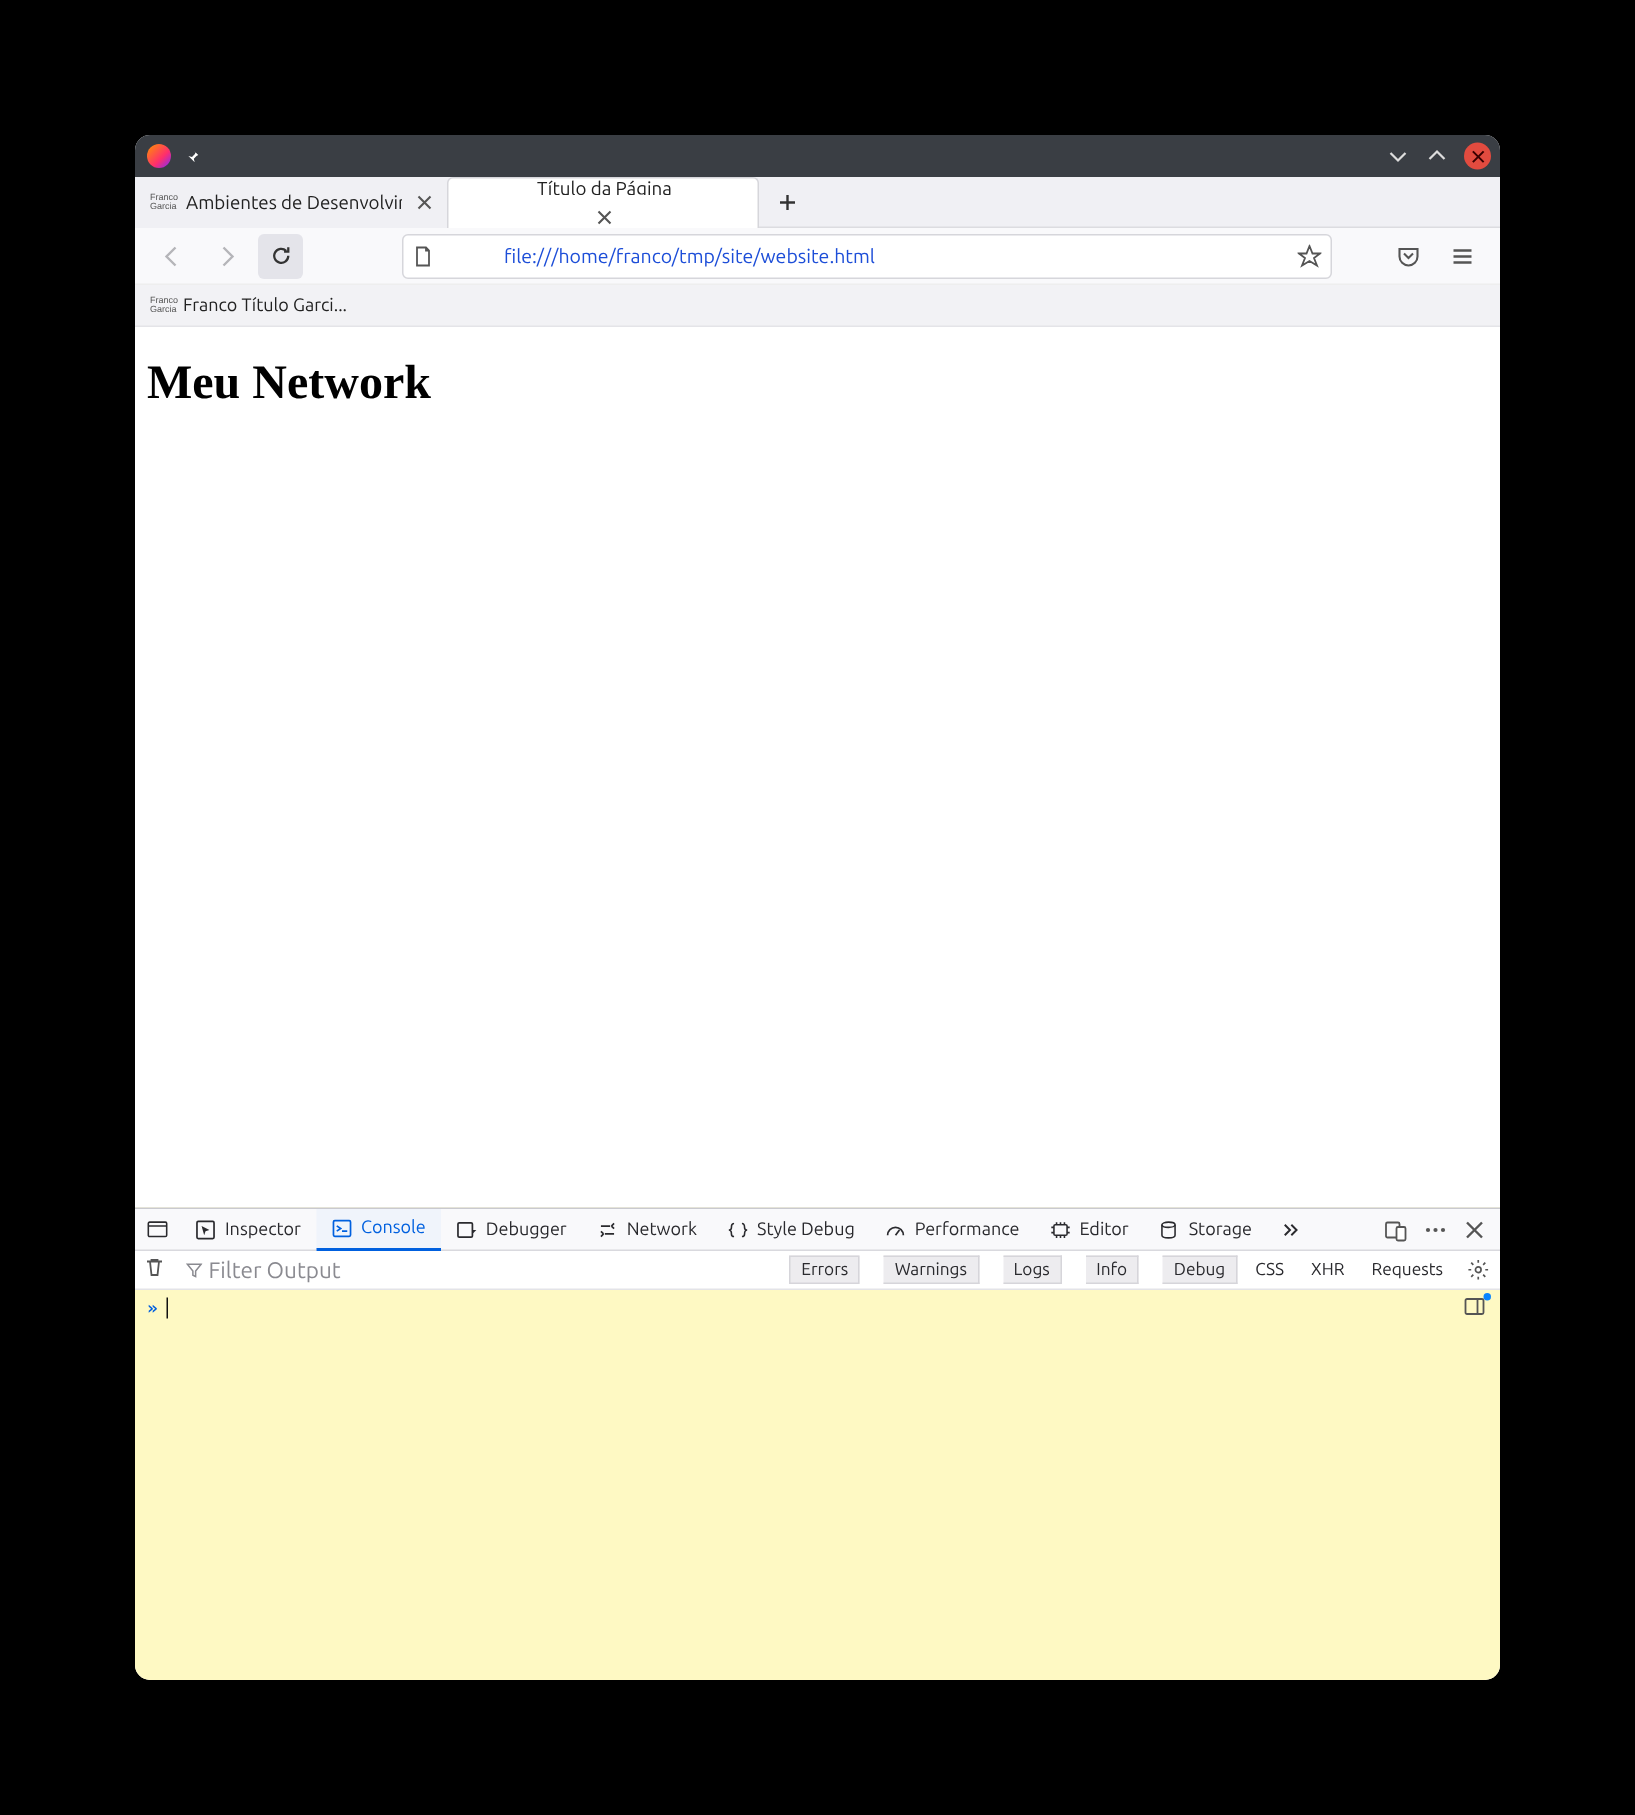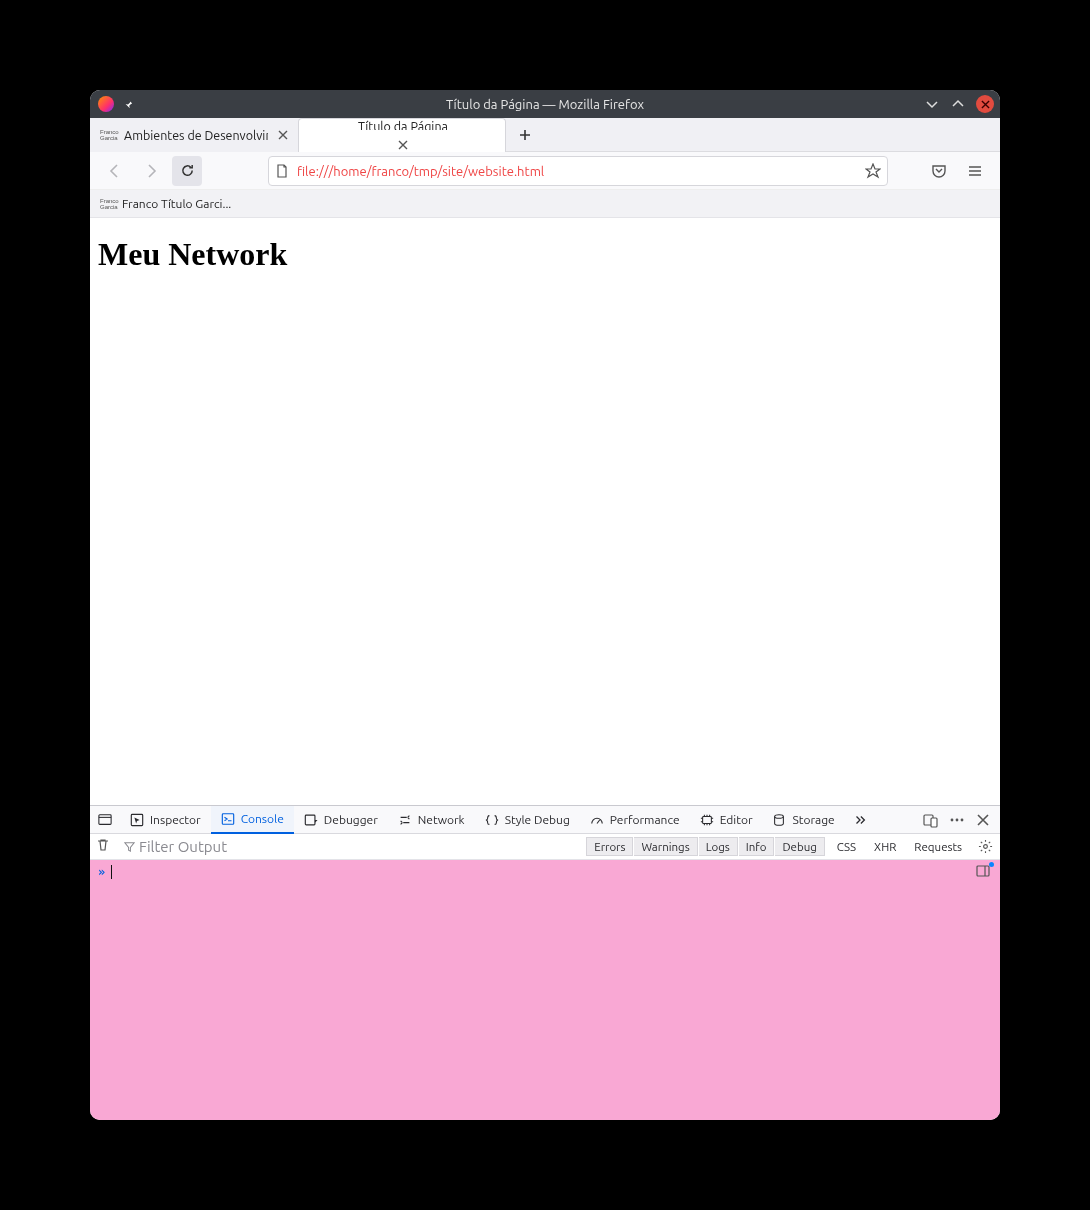--- a/index.html
+++ b/index.html
@@ -164,21 +164,22 @@
     align-items:center;
     padding:0 6px;
     gap:8px;
   }
   .urlbar .lock {
     width:14px;height:14px;color:#555;
   }
   .urlbar .url {
     flex:1;
     font-size:13px;
-    color:#ef4444;
+    color:#1d4ed8;
+    margin-left:39px;
   }
   .urlbar .star {
     width:16px;height:16px;color:#555;
   }
   .nav-spacer { flex:1; }
   
   .bookmarks {
     height: 28px;
     background:#f2f2f5;
     border-bottom:1px solid #e4e4e8;
@@ -206,21 +207,21 @@
     font-weight: bold;
     font-size: 32px;
     color:#000;
   }
   
   .devtools {
     height: 315px;
     border-top:1px solid #c9c9cf;
     display:flex;
     flex-direction:column;
-    background:#f9a8d4;
+    background:#fef9c3;
     font-size:12px;
   }
   .dev-tabs {
     height:28px;
     display:flex;
     align-items:center;
     border-bottom:1px solid #d9d9de;
     background:#f9f9fb;
     position:relative;
   }
@@ -268,21 +269,21 @@
   }
   .filter-input {
     flex:0 0 auto;
     display:flex;align-items:center;gap:4px;
     color:#8a8a90;
     font-size:15px;
     padding:0 4px;
     width:140px;
   }
   .console-toolbar .spacer{flex:1;}
-  .pill-group{display:flex;gap:1px;}
+  .pill-group{display:flex;gap:16px;}
   .pill {
     background:#edecef;
     border:1px solid #d6d5da;
     padding:2px 7px;
     font-size:11.5px;
     color:#2a2a2e;
     cursor:pointer;
   }
   .pill+.pill{border-left:none;}
   .plain-toggle {
@@ -341,21 +342,20 @@
 
 <div class="window">
 
   <div class="titlebar">
     <div class="titlebar-left">
       <div class="ff-icon"></div>
       <svg class="pin-icon" viewBox="0 0 16 16">
           <path fill="currentColor" d="M9 1l6 6-2 1-3 3 1 4-7-7 4 1 3-3 1-2-3-3z" transform="scale(0.8) translate(2 2)"></path>
         </svg>
     </div>
-    <div class="titlebar-title">Título da Página — Mozilla Firefox</div>
     <div class="titlebar-right">
       <div class="win-btn">
         <svg viewBox="0 0 14 14" width="14" height="14">
             <path d="M2 9l5-5 5 5" fill="none" stroke="currentColor" stroke-width="1.5" transform="rotate(180 7 7)"></path>
           </svg>
       </div>
       <div class="win-btn">
         <svg viewBox="0 0 14 14" width="14" height="14">
             <path d="M2 9l5-5 5 5" fill="none" stroke="currentColor" stroke-width="1.5"></path>
           </svg>

